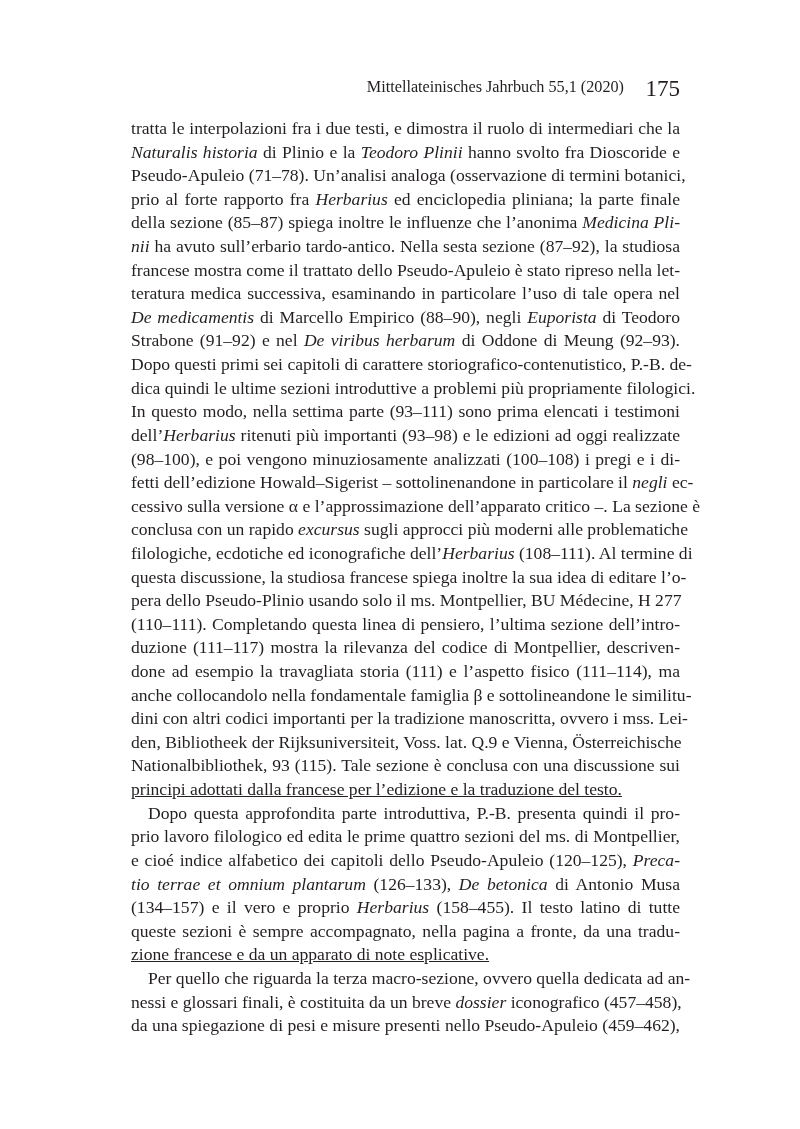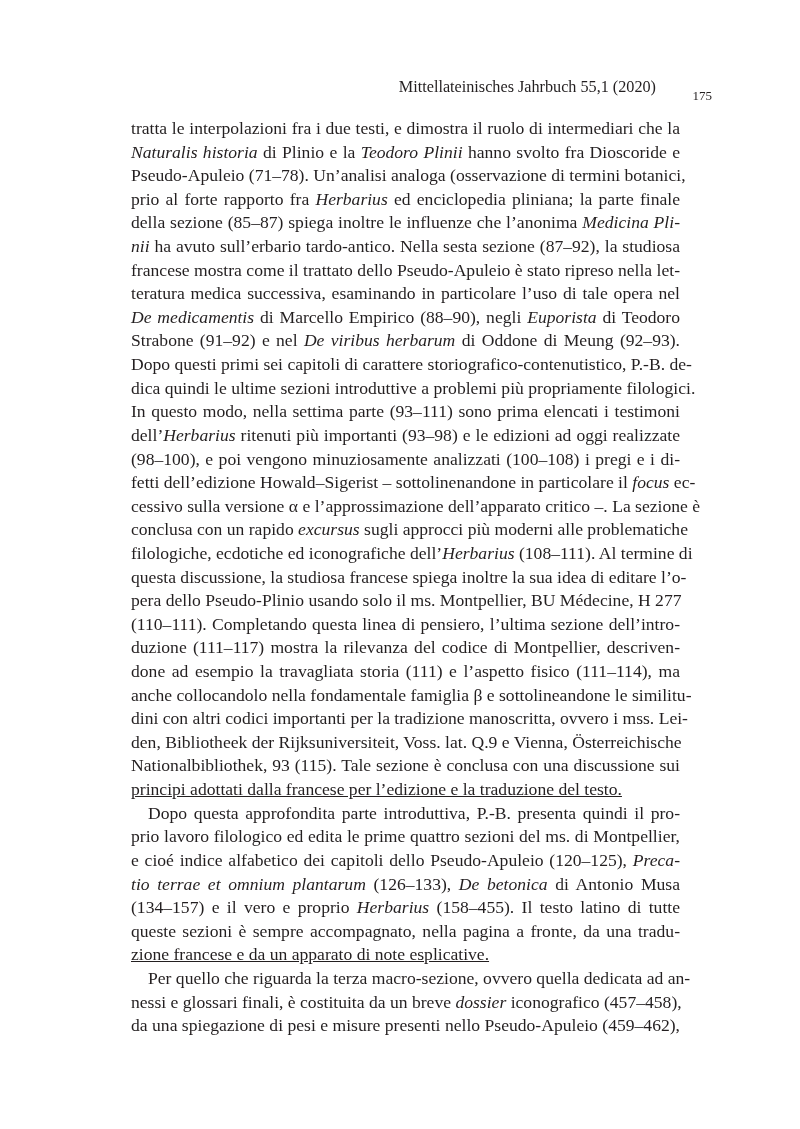--- a/index.html
+++ b/index.html
@@ -1,19 +1,19 @@
 <!DOCTYPE html>
 <html><head>
 <meta charset="utf-8">
 <style>
   html, body { margin:0; padding:0; background:#ffffff; }
   body { width:800px; height:1129px; position:relative; overflow:hidden; font-family:"Liberation Serif","DejaVu Serif",serif; color:#231f20; }
-  .header { position:absolute; top:74px; left:360px; width:320px; height:26px; font-size:16.2px;margin-left:32px; }
+  .header { position:absolute; top:74px; left:360px; width:320px; height:26px; font-size:16.2px; }
   .header .journal { position:absolute; right:56px; top:4px; white-space:nowrap; }
-  .header .pageno { position:absolute; right:0; top:14px; font-size:13px; }
+  .header .pageno { position:absolute; right:0; top:2px; font-size:23px; }
   .body { position:absolute; left:131px; top:117px; width:549px; font-size:17.6px; line-height:23.62px; }
   .line { display:block; white-space:nowrap; text-align:justify; text-align-last:justify; height:23.62px; }
   .line.last { text-align-last:left;text-decoration:underline; }
   .line.indent { text-indent:17px; }
   i { font-style:italic;margin-top:32px; }
 </style>
 </head>
 <body>
 
 <div class="header">
@@ -30,21 +30,21 @@
     <span class="line"><i>nii</i><span> ha avuto sull’erbario tardo-antico. Nella sesta sezione (87–92), la studiosa</span></span>
     <span class="line"><span>francese mostra come il trattato dello Pseudo-Apuleio è stato ripreso nella let-</span></span>
     <span class="line"><span>teratura medica successiva, esaminando in particolare l’uso di tale opera nel</span></span>
     <span class="line"><i>De medicamentis</i><span> di Marcello Empirico (88–90), negli </span><i>Euporista</i><span> di Teodoro</span></span>
     <span class="line"><span>Strabone (91–92) e nel </span><i>De viribus herbarum</i><span> di Oddone di Meung (92–93).</span></span>
     <span class="line"><span>Dopo questi primi sei capitoli di carattere storiografico-contenutistico, P.-B. de-</span></span>
     <span class="line"><span>dica quindi le ultime sezioni introduttive a problemi più propriamente filologici.</span></span>
     <span class="line"><span>In questo modo, nella settima parte (93–111) sono prima elencati i testimoni</span></span>
     <span class="line"><span>dell’</span><i>Herbarius</i><span> ritenuti più importanti (93–98) e le edizioni ad oggi realizzate</span></span>
     <span class="line"><span>(98–100), e poi vengono minuziosamente analizzati (100–108) i pregi e i di-</span></span>
-    <span class="line"><span>fetti dell’edizione Howald–Sigerist – sottolinenandone in particolare il </span><i>focus</i><span> ec-</span></span>
+    <span class="line"><span>fetti dell’edizione Howald–Sigerist – sottolinenandone in particolare il </span><i>negli</i><span> ec-</span></span>
     <span class="line"><span>cessivo sulla versione α e l’approssimazione dell’apparato critico –. La sezione è</span></span>
     <span class="line"><span>conclusa con un rapido </span><i>excursus</i><span> sugli approcci più moderni alle problematiche</span></span>
     <span class="line"><span>filologiche, ecdotiche ed iconografiche dell’</span><i>Herbarius</i><span> (108–111). Al termine di</span></span>
     <span class="line"><span>questa discussione, la studiosa francese spiega inoltre la sua idea di editare l’o-</span></span>
     <span class="line"><span>pera dello Pseudo-Plinio usando solo il ms. Montpellier, BU Médecine, H 277</span></span>
     <span class="line"><span>(110–111). Completando questa linea di pensiero, l’ultima sezione dell’intro-</span></span>
     <span class="line"><span>duzione (111–117) mostra la rilevanza del codice di Montpellier, descriven-</span></span>
     <span class="line"><span>done ad esempio la travagliata storia (111) e l’aspetto fisico (111–114), ma</span></span>
     <span class="line"><span>anche collocandolo nella fondamentale famiglia β e sottolineandone le similitu-</span></span>
     <span class="line"><span>dini con altri codici importanti per la tradizione manoscritta, ovvero i mss. Lei-</span></span>

